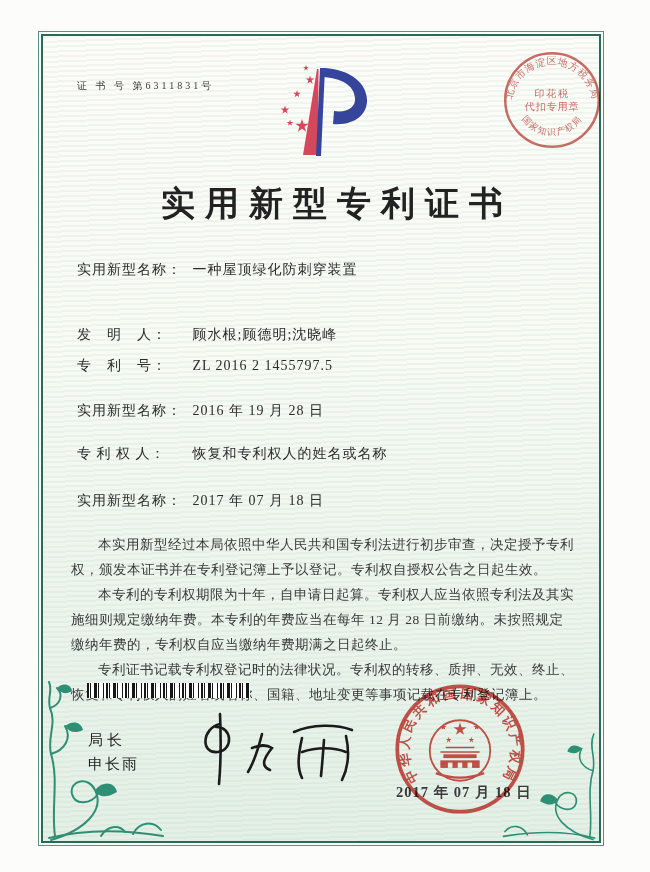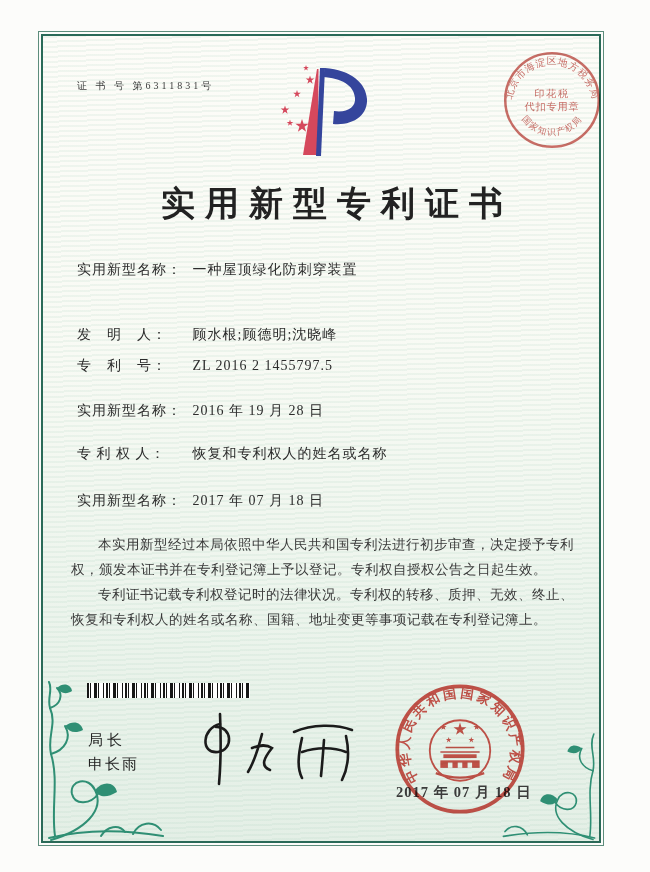--- a/index.html
+++ b/index.html
@@ -126,20 +126,21 @@
         <span class="field-value">恢复和专利权人的姓名或名称</span>
       </div>
       <div class="field-row row5">
         <span class="field-label">实用新型名称：</span>
         <span class="field-value">2017 年 07 月 18 日</span>
       </div>
     </div>
 
     <div class="body-text">
       <p>本实用新型经过本局依照中华人民共和国专利法进行初步审查，决定授予专利权，颁发本证书并在专利登记簿上予以登记。专利权自授权公告之日起生效。</p>
+      <p>本专利的专利权期限为十年，自申请日起算。专利权人应当依照专利法及其实施细则规定缴纳年费。本专利的年费应当在每年 12 月 28 日前缴纳。未按照规定缴纳年费的，专利权自应当缴纳年费期满之日起终止。</p>
       <p>专利证书记载专利权登记时的法律状况。专利权的转移、质押、无效、终止、恢复和专利权人的姓名或名称、国籍、地址变更等事项记载在专利登记簿上。</p>
     </div>
 
     <div class="barcode"></div>
 
     <div class="signoff-role">局长</div>
     <div class="signoff-name">申长雨</div>
 
     <svg class="signature" viewBox="0 0 175 80">
       <g fill="none" stroke="#1b1b1b" stroke-width="2.6" stroke-linecap="round">

